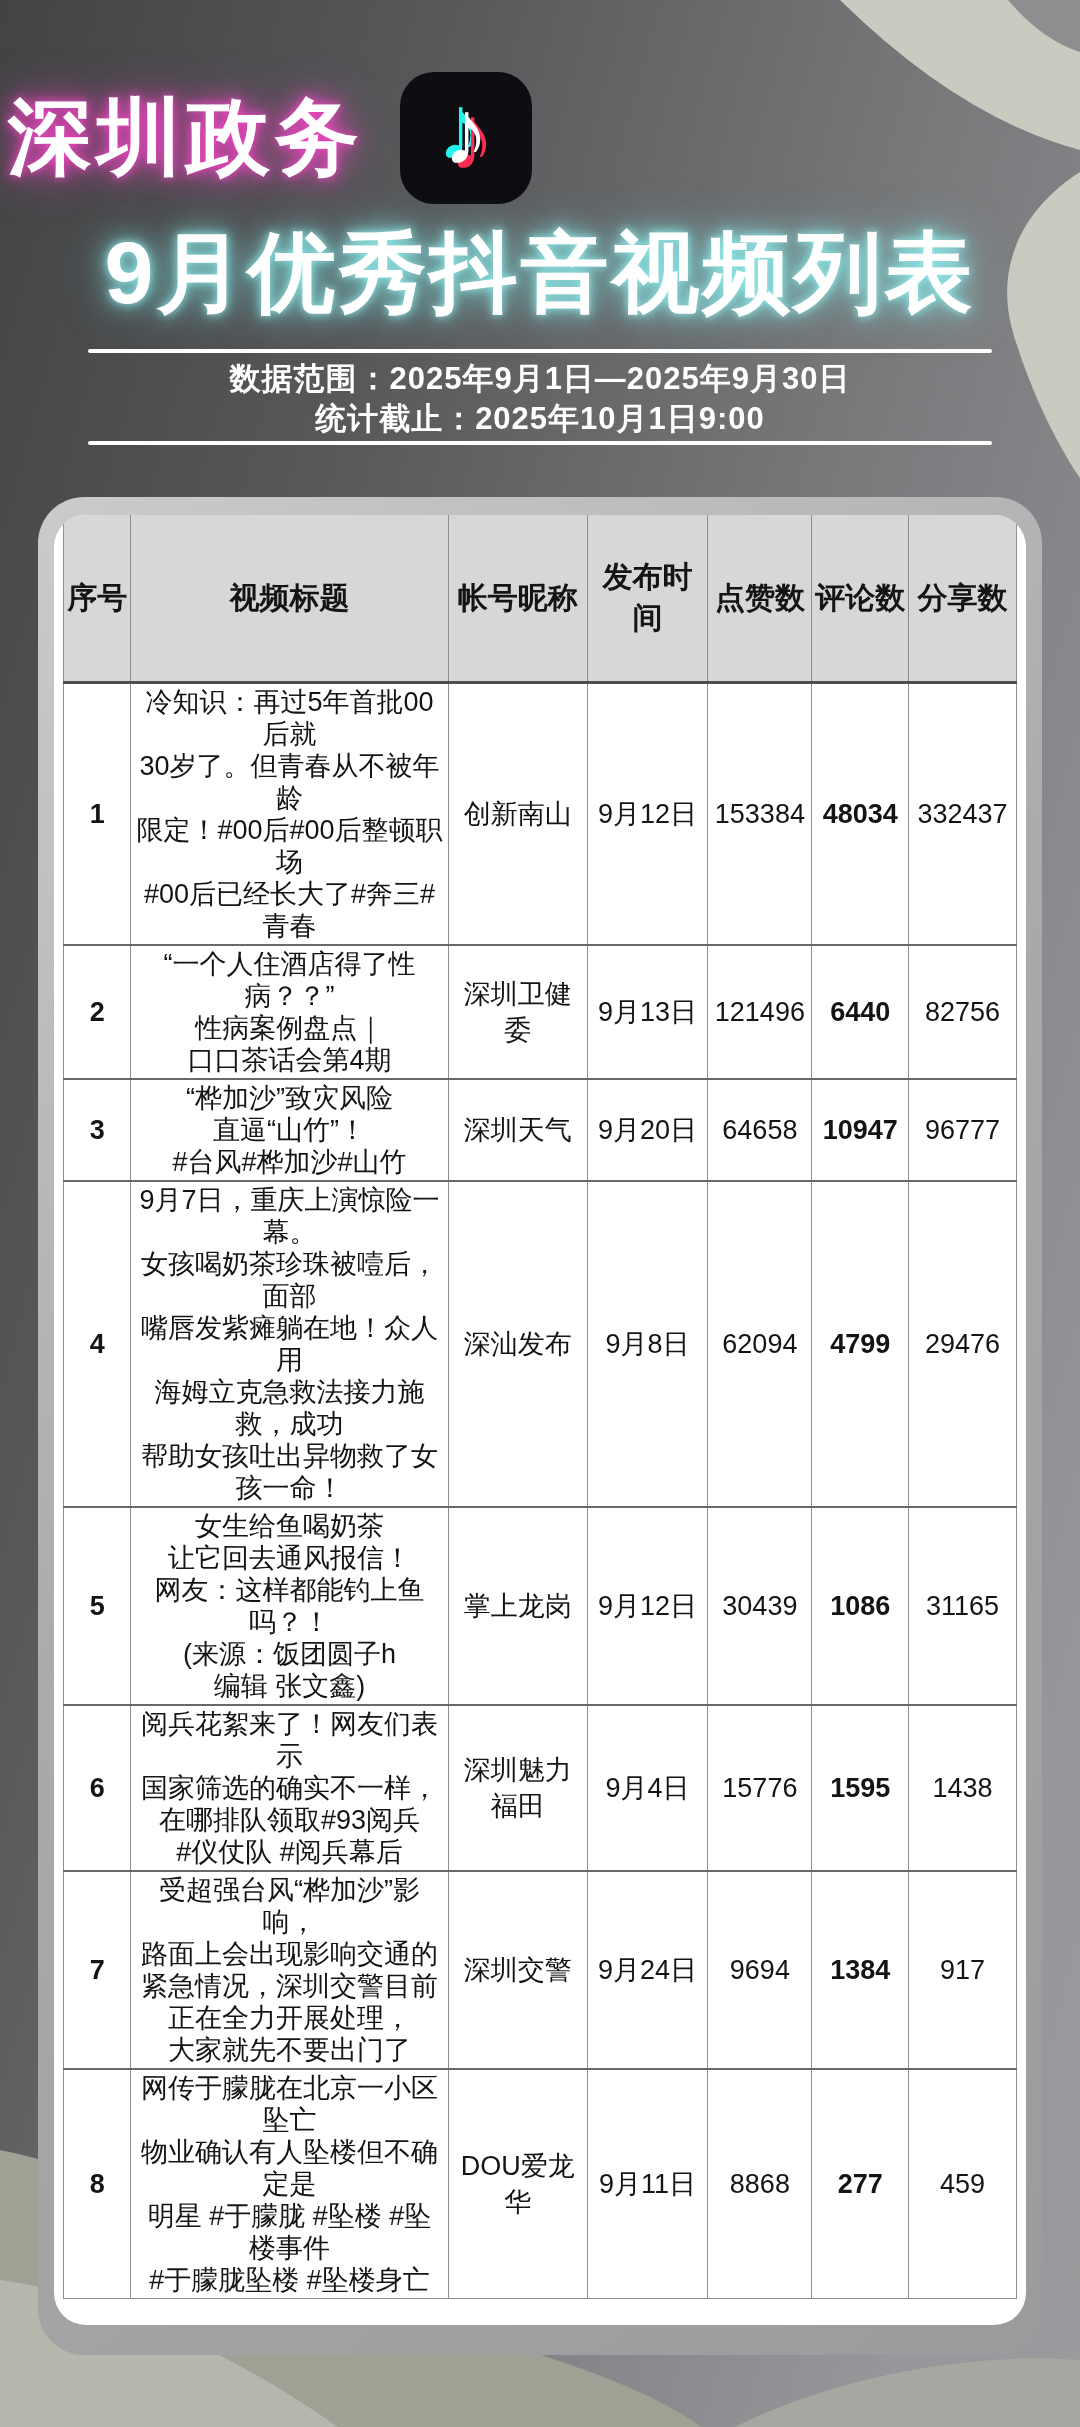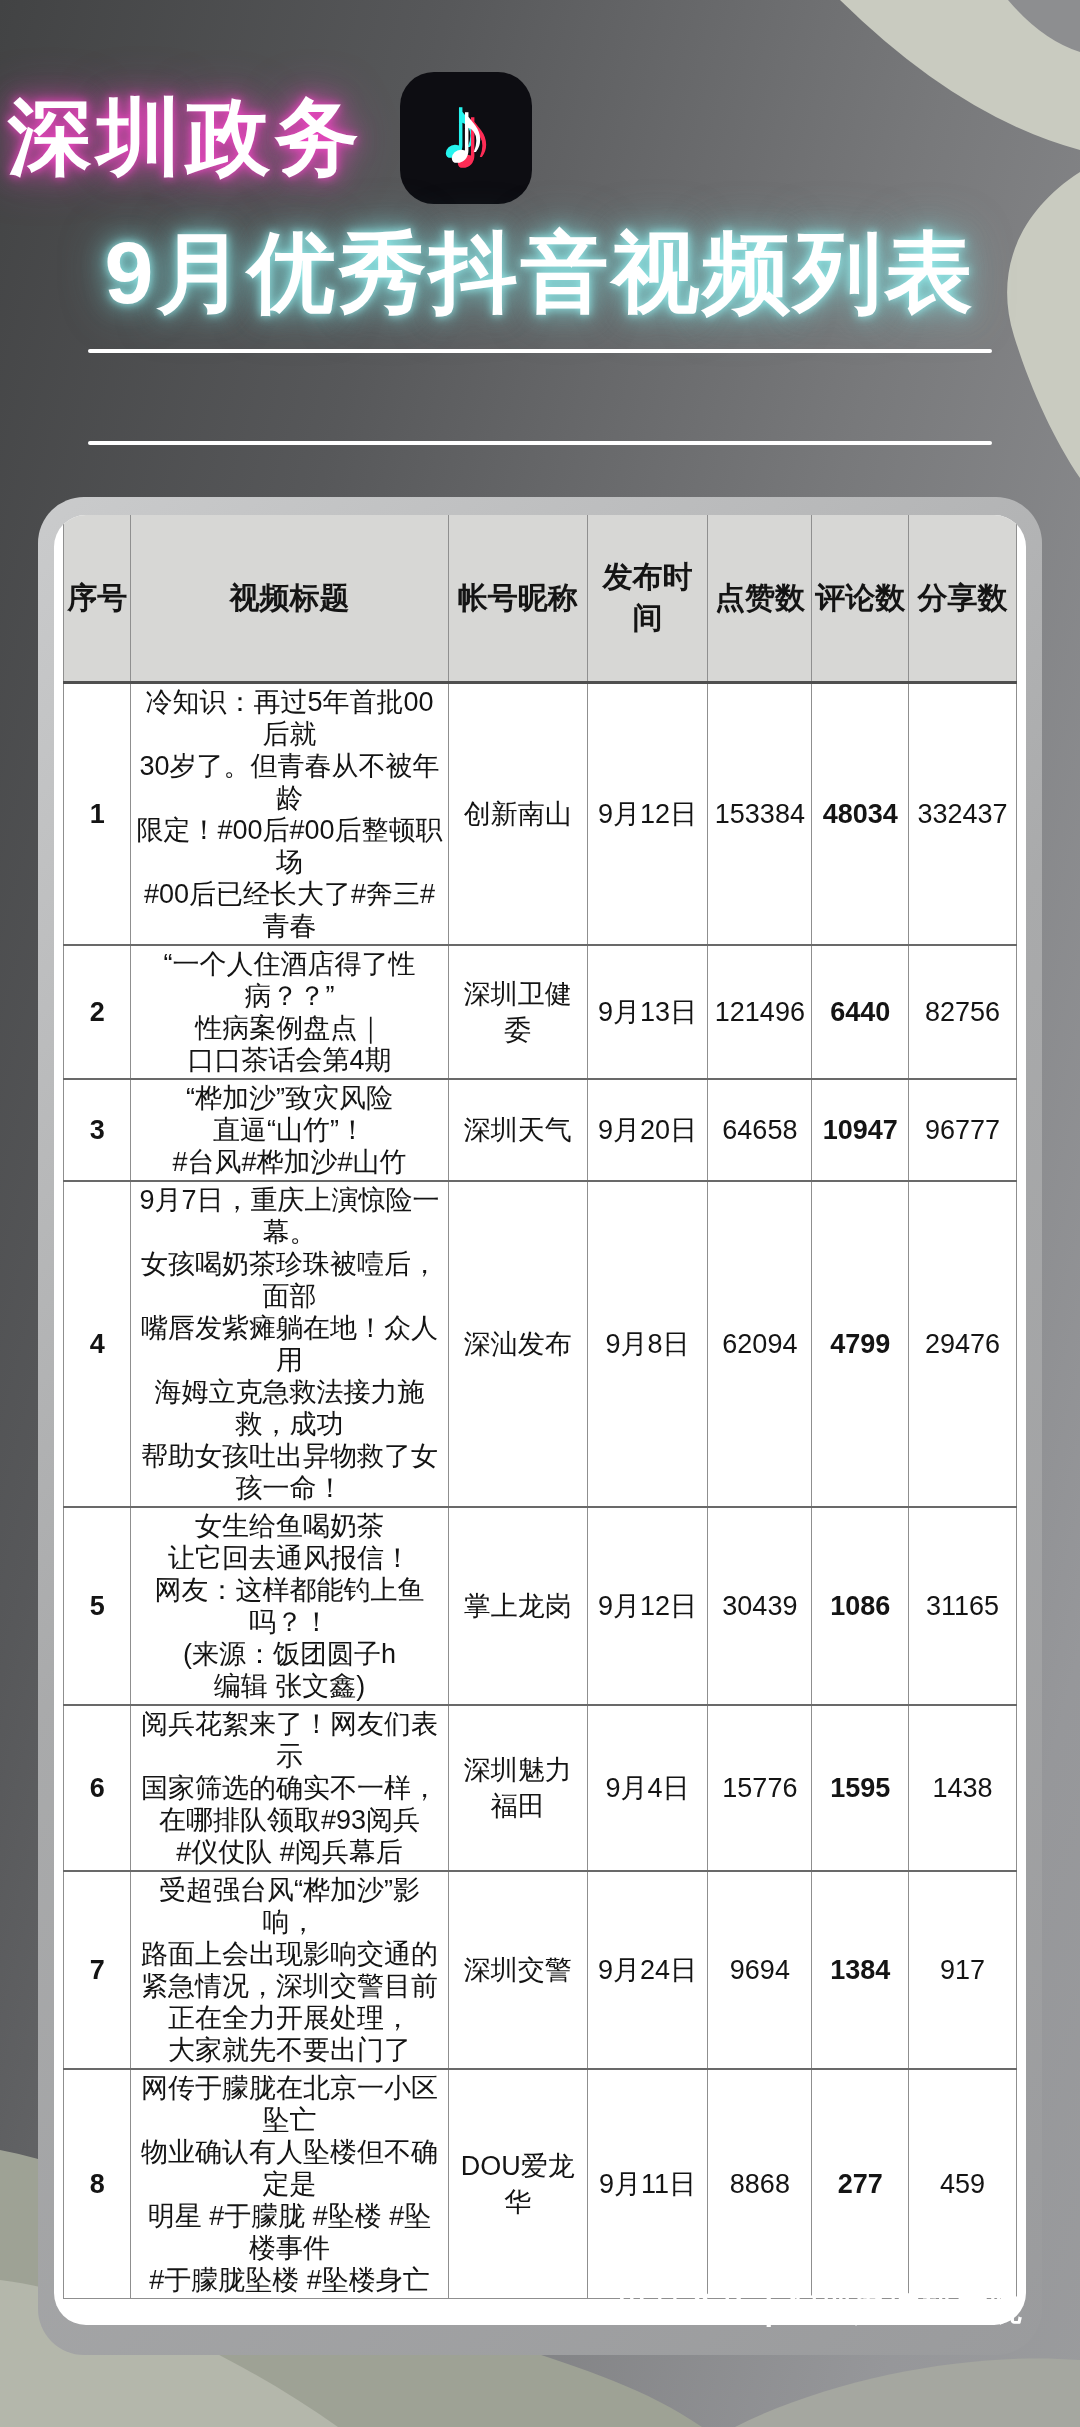--- a/index.html
+++ b/index.html
@@ -81,20 +81,24 @@
     <div class="douyin-badge">
       <span class="dy-cyan">♪</span>
       <span class="dy-pink">♪</span>
       <span class="dy-white">♪</span>
     </div>
   </div>
 
   <div class="title-sub">9月优秀抖音视频列表</div>
 
   <div class="rule rule-top"></div>
+  <div class="info-block">
+    <div>数据范围：2025年9月1日—2025年9月30日</div>
+    <div>统计截止：2025年10月1日9:00</div>
+  </div>
   <div class="rule rule-bottom"></div>
 
   <div class="table-frame">
     <div class="table-card">
       <table class="videos">
         <thead>
             <tr>
               <th class="col-num">序号</th>
               <th class="col-title">视频标题</th>
               <th class="col-account">帐号昵称</th>
@@ -200,15 +204,14 @@
               <td class="col-date">9月11日</td>
               <td class="col-likes">8868</td>
               <td class="col-comments">277</td>
               <td class="col-shares">459</td>
             </tr>
           </tbody>
       </table>
     </div>
   </div>
 
-  <div class="footer">出品单位 | 深圳舆情研究院</div>
 
 </div>
 
 </body></html>

